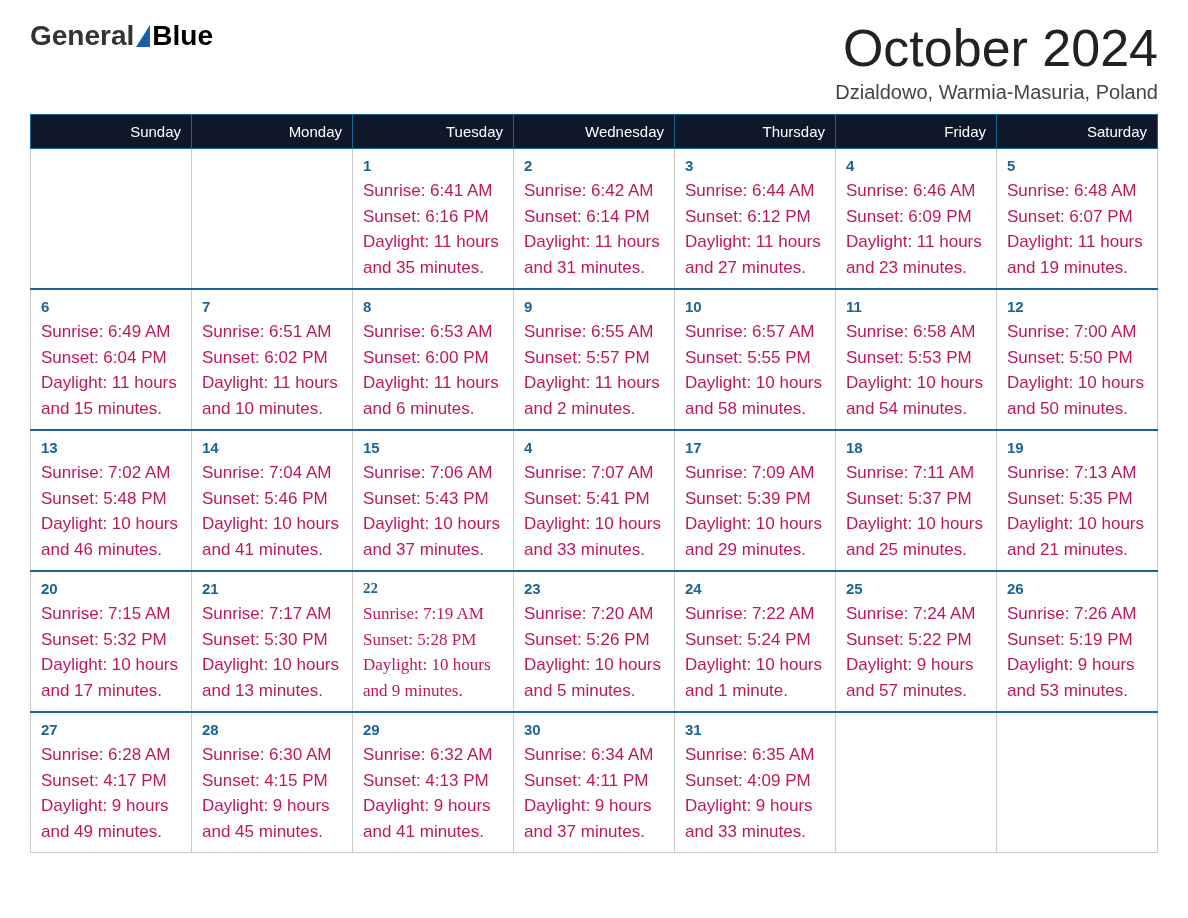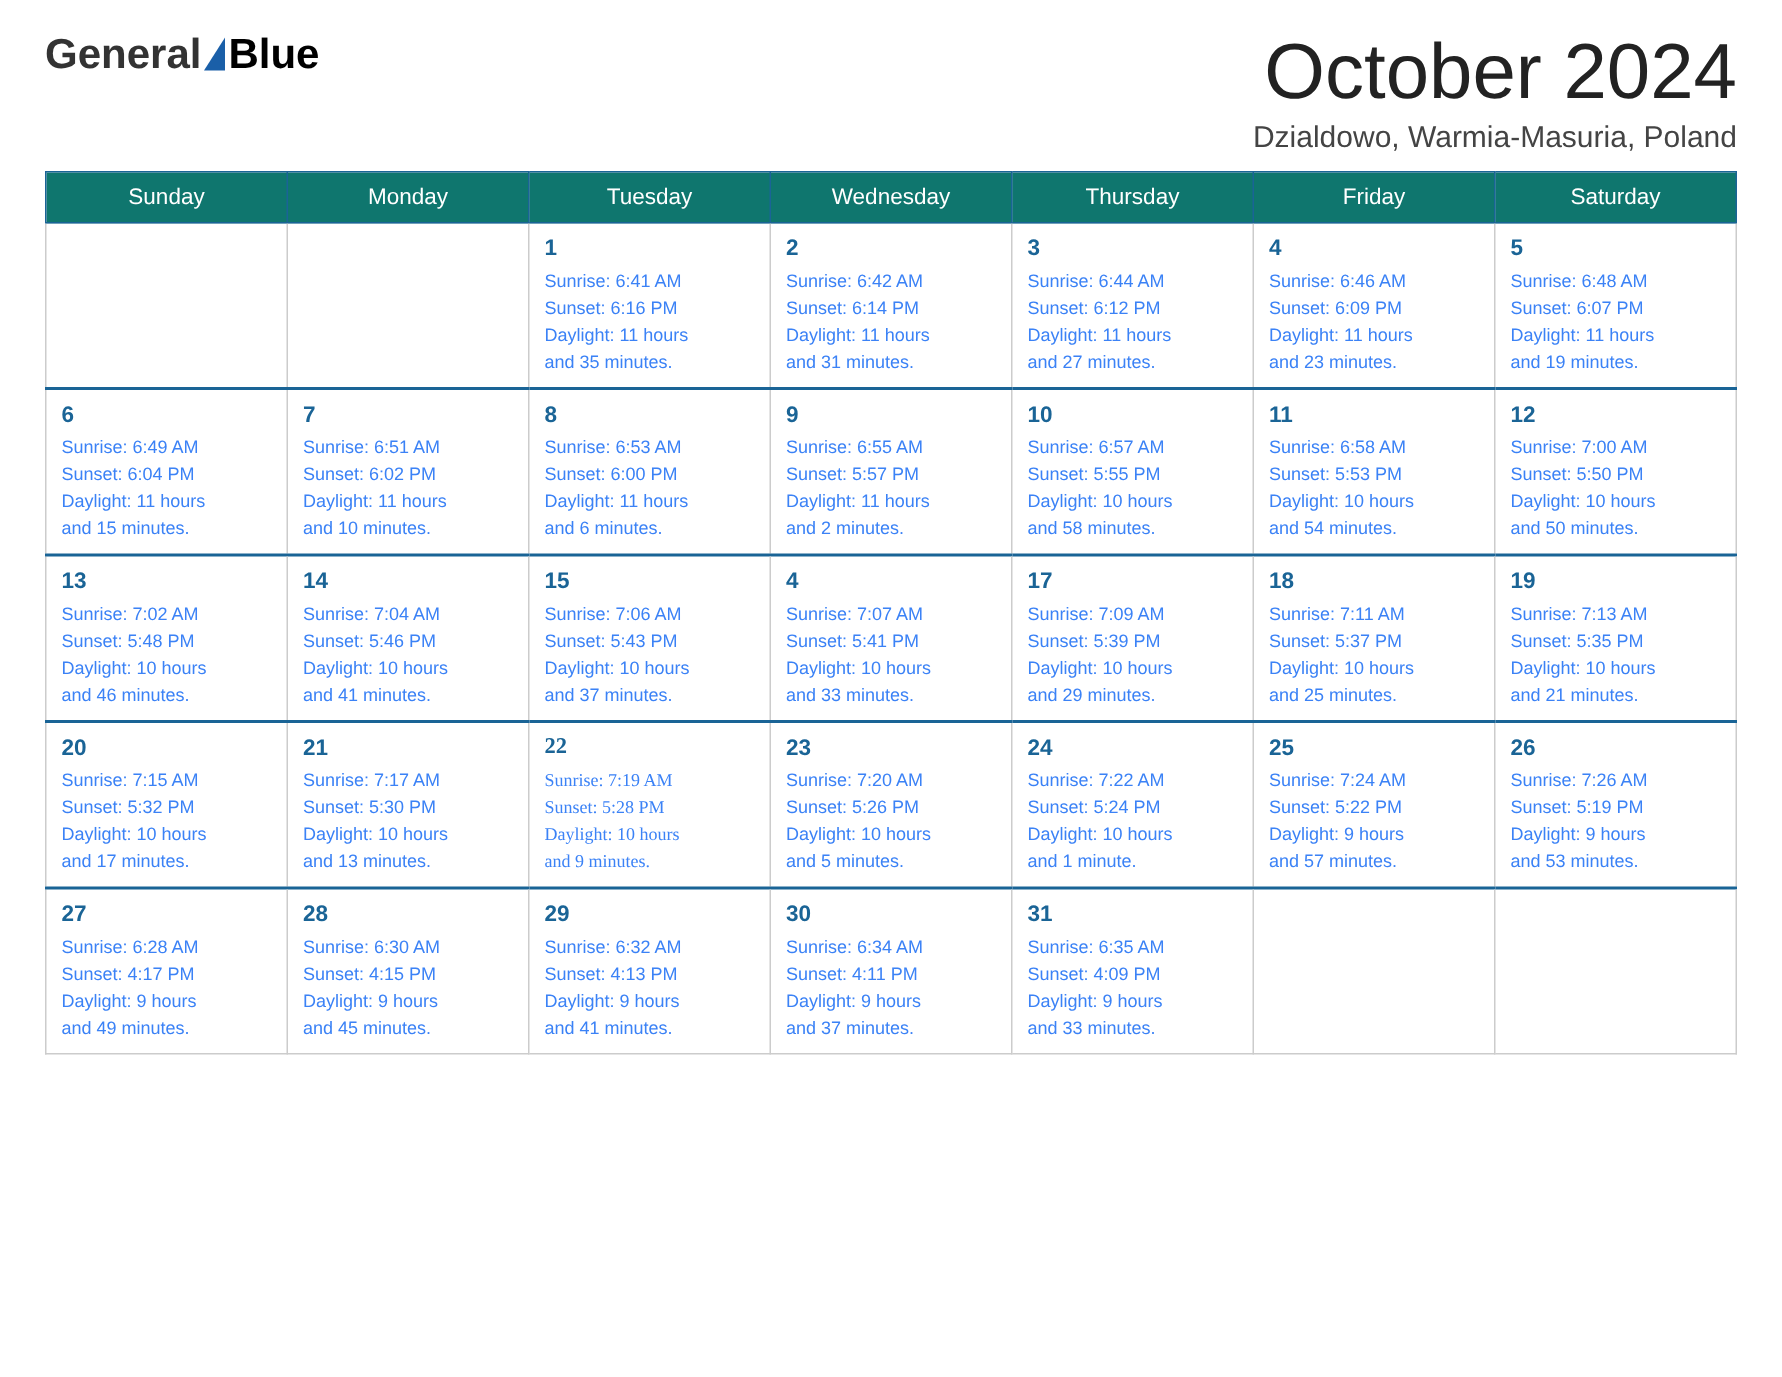--- a/index.html
+++ b/index.html
@@ -55,24 +55,24 @@
       font-size: 20px;
       color: #444;
       margin-top: 4px;
     }
     .calendar-table {
       width: 100%;
       border-collapse: collapse;
       margin-top: 10px;
     }
     .calendar-table th {
-      background-color: #0f766e;
+      background-color: #0f172a;
       color: white;
       padding: 8px 10px;
-      text-align: center;
+      text-align: right;
       font-size: 15px;
       font-weight: normal;
       border: 1px solid #1a6496;
     }
     .calendar-table td {
       vertical-align: top;
       padding: 8px 10px;
       border: 1px solid #ccc;
       width: 14.28%;
       min-height: 100px;
@@ -81,22 +81,22 @@
       background: #fff;
     }
     .day-number {
       font-size: 15px;
       font-weight: bold;
       color: #1a6496;
       display: block;
       margin-bottom: 4px;
     }
     .day-info {
-      font-size: 12px;
-      color: #3b82f6;
+      font-size: 17px;
+      color: #be185d;
       line-height: 1.5;
     }
     .empty-cell {
       background: #fff;
     }
   </style>
 </head>
 <body>
 
 <div class="header">

